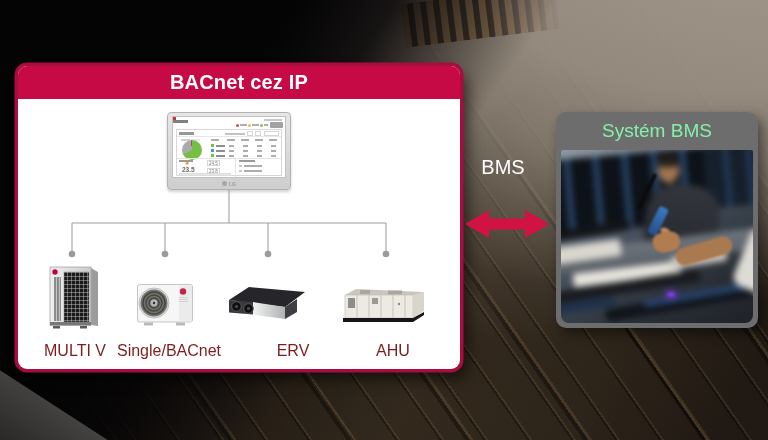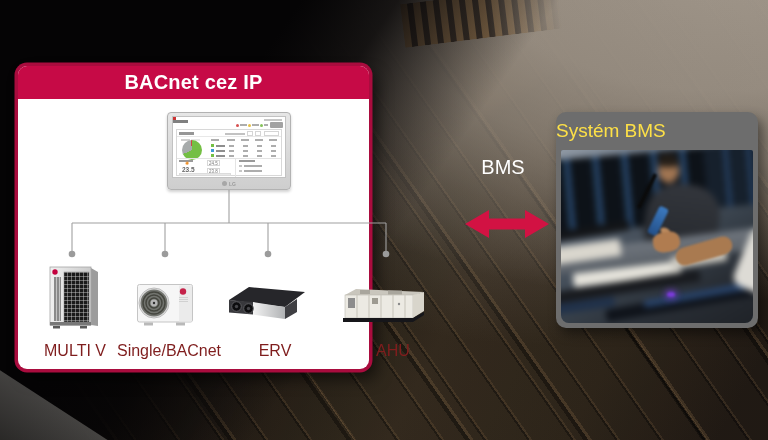--- a/index.html
+++ b/index.html
@@ -17,21 +17,21 @@
  background:linear-gradient(100deg,rgba(120,90,56,.8),rgba(40,30,22,.85));opacity:.45;filter:blur(5px)}
 .bg-haze{background:radial-gradient(100% 102% at 94% -12%, rgba(165,155,143,.98) 0%, rgba(157,147,135,.95) 32%, rgba(148,138,126,.75) 48%, rgba(136,126,114,.35) 64%, rgba(136,126,114,0) 79%)}
 .bg-haze2{background:radial-gradient(62% 70% at 70% 28%, rgba(138,128,116,.38) 0%, rgba(138,128,116,.18) 45%, rgba(138,128,116,0) 72%)}
 .bg-windows{position:absolute;left:402px;top:-6px;width:165px;height:44px;transform:rotate(-7deg);opacity:.8;filter:blur(.6px);
  background:repeating-linear-gradient(90deg, rgba(132,98,58,.9) 0 7px, rgba(30,21,15,.9) 7px 13px);
  -webkit-mask-image:linear-gradient(90deg,#000 0 50%,transparent 96%);mask-image:linear-gradient(90deg,#000 0 50%,transparent 96%)}
 .bg-tl{background:linear-gradient(125deg, rgba(5,4,5,1) 0%, rgba(5,4,5,1) 28%, rgba(5,4,5,.85) 37%, rgba(5,4,5,0) 52%)}
 .bg-corner{position:absolute;left:-34px;bottom:-40px;width:170px;height:70px;transform:rotate(33deg);
  background:linear-gradient(#8f8d88,#4c4a46);opacity:.45}
 
-.card{position:absolute;left:18px;top:66px;width:351px;height:303px;background:#fff;border-radius:9px;
+.card{position:absolute;left:18px;top:66px;width:442px;height:303px;background:#fff;border-radius:9px;
  box-shadow:0 0 0 3.5px #a90c3e, 7px 9px 16px rgba(0,0,0,.6)}
 .card-header{position:absolute;left:0;top:0;width:100%;height:33px;background:#c60a46;border-radius:9px 9px 0 0;
  color:#fff;font-size:20px;font-weight:700;text-align:center;line-height:32px;letter-spacing:.2px}
 
 .monitor{position:absolute;left:149px;top:46px;width:124px;height:78px;background:linear-gradient(#e6e6e6,#cecece);
  border:1px solid #b2b2b2;border-radius:4px;box-shadow:0 2px 3px rgba(0,0,0,.18)}
 .screen{position:absolute;left:4px;top:3px;width:114px;height:62px;background:#fff;border:1px solid #c2c2c2;overflow:hidden}
 .chin{position:absolute;left:0;bottom:0;width:100%;height:11px;display:flex;align-items:center;justify-content:center;gap:2px}
 .lg-dot{width:5px;height:5px;border-radius:50%;background:#a7a7a7;display:inline-block}
 .lg-txt{font-size:5px;color:#9b9b9b;font-weight:700}
@@ -56,21 +56,21 @@
 .tree{position:absolute;left:0;top:0}
 
 .dev{position:absolute}
 .dev-label{position:absolute;top:276px;transform:translateX(-50%);font-size:16px;color:#7f1d1d;white-space:nowrap}
 
 .bms-label{position:absolute;left:452px;top:154px;width:102px;text-align:center;color:#fff;font-size:20px;line-height:26px}
 .bms-arrow{position:absolute;left:465px;top:208px}
 
 .bms-box{position:absolute;left:556px;top:112px;width:202px;height:216px;background:#6d6d6d;border-radius:10px;
  box-shadow:4px 6px 12px rgba(0,0,0,.45)}
-.bms-header{height:38px;color:#fde047;font-size:19px;text-align:left;line-height:38px}
+.bms-header{height:38px;color:#86efac;font-size:19px;text-align:center;line-height:38px}
 .photo{position:absolute;left:5px;top:38px;right:5px;bottom:5px;border-radius:2px 2px 8px 8px;overflow:hidden;background:#5d6670}
 .ph{position:absolute}
 .ph-blur{position:absolute;inset:-10px;filter:blur(3px)}
 .ph-blur2{position:absolute;inset:0;filter:blur(1.2px)}
 </style>
 </head>
 <body>
 
 <div class="layer bg-base"></div>
 <div class="layer bg-beams"></div>
@@ -243,21 +243,21 @@
     <line x1="51" y1="11" x2="51" y2="34" stroke="#c6c3b9"></line>
     <line x1="63" y1="11" x2="63" y2="34" stroke="#c6c3b9"></line>
     <rect x="6" y="14" width="7" height="10" fill="#8d8d8d"></rect>
     <rect x="30" y="14" width="6" height="6" fill="#9d9a91"></rect>
     <circle cx="57" cy="20" r="1.2" fill="#8a8a8a"></circle>
     <polygon points="1,34 71,34 82,28 82,31 71,38 1,38" fill="#16161a"></polygon>
   </svg>
 
   <div class="dev-label" style="left:57px">MULTI V</div>
   <div class="dev-label" style="left:151px">Single/BACnet</div>
-  <div class="dev-label" style="left:257px">ERV</div>
+  <div class="dev-label" style="left:275px">ERV</div>
   <div class="dev-label" style="left:375px">AHU</div>
 </div>
 
 <div class="bms-label">
   <div>BMS</div>
 </div>
 <svg class="bms-arrow" width="84" height="32" viewBox="0 0 84 32">
   <polygon points="0,16 24,2 24,10.5 60,10.5 60,2 84,16 60,30 60,21.5 24,21.5 24,30" fill="#d21243"></polygon>
 </svg>
 

